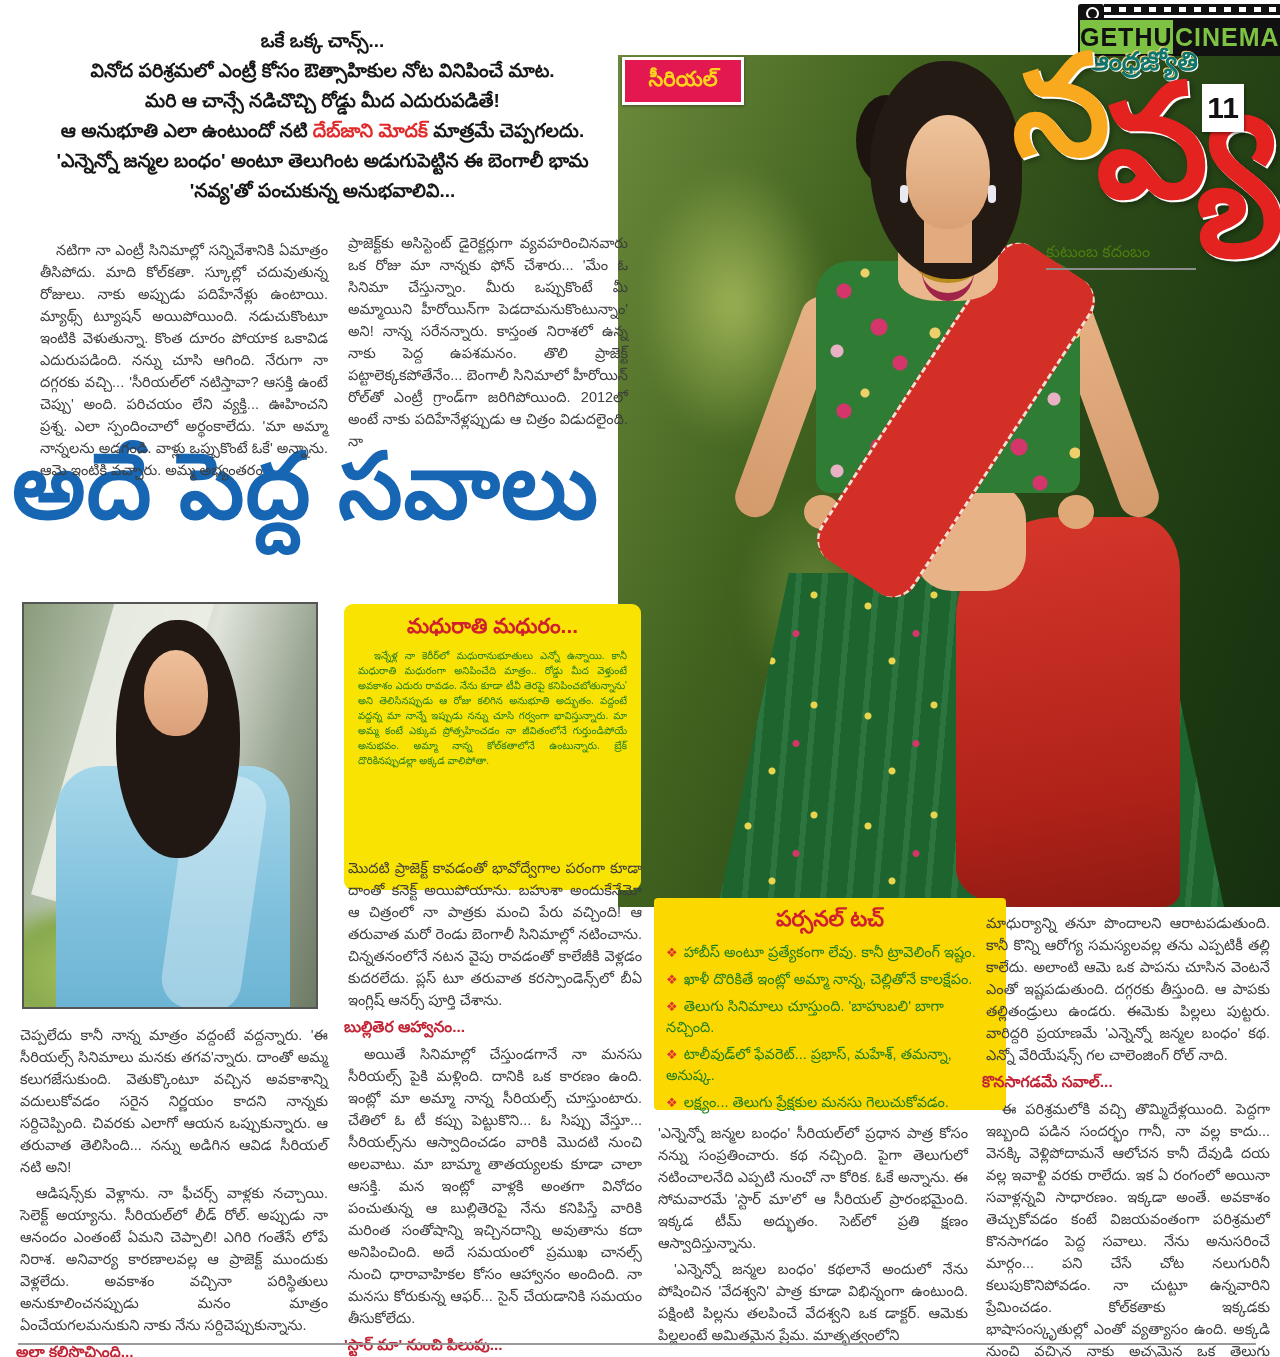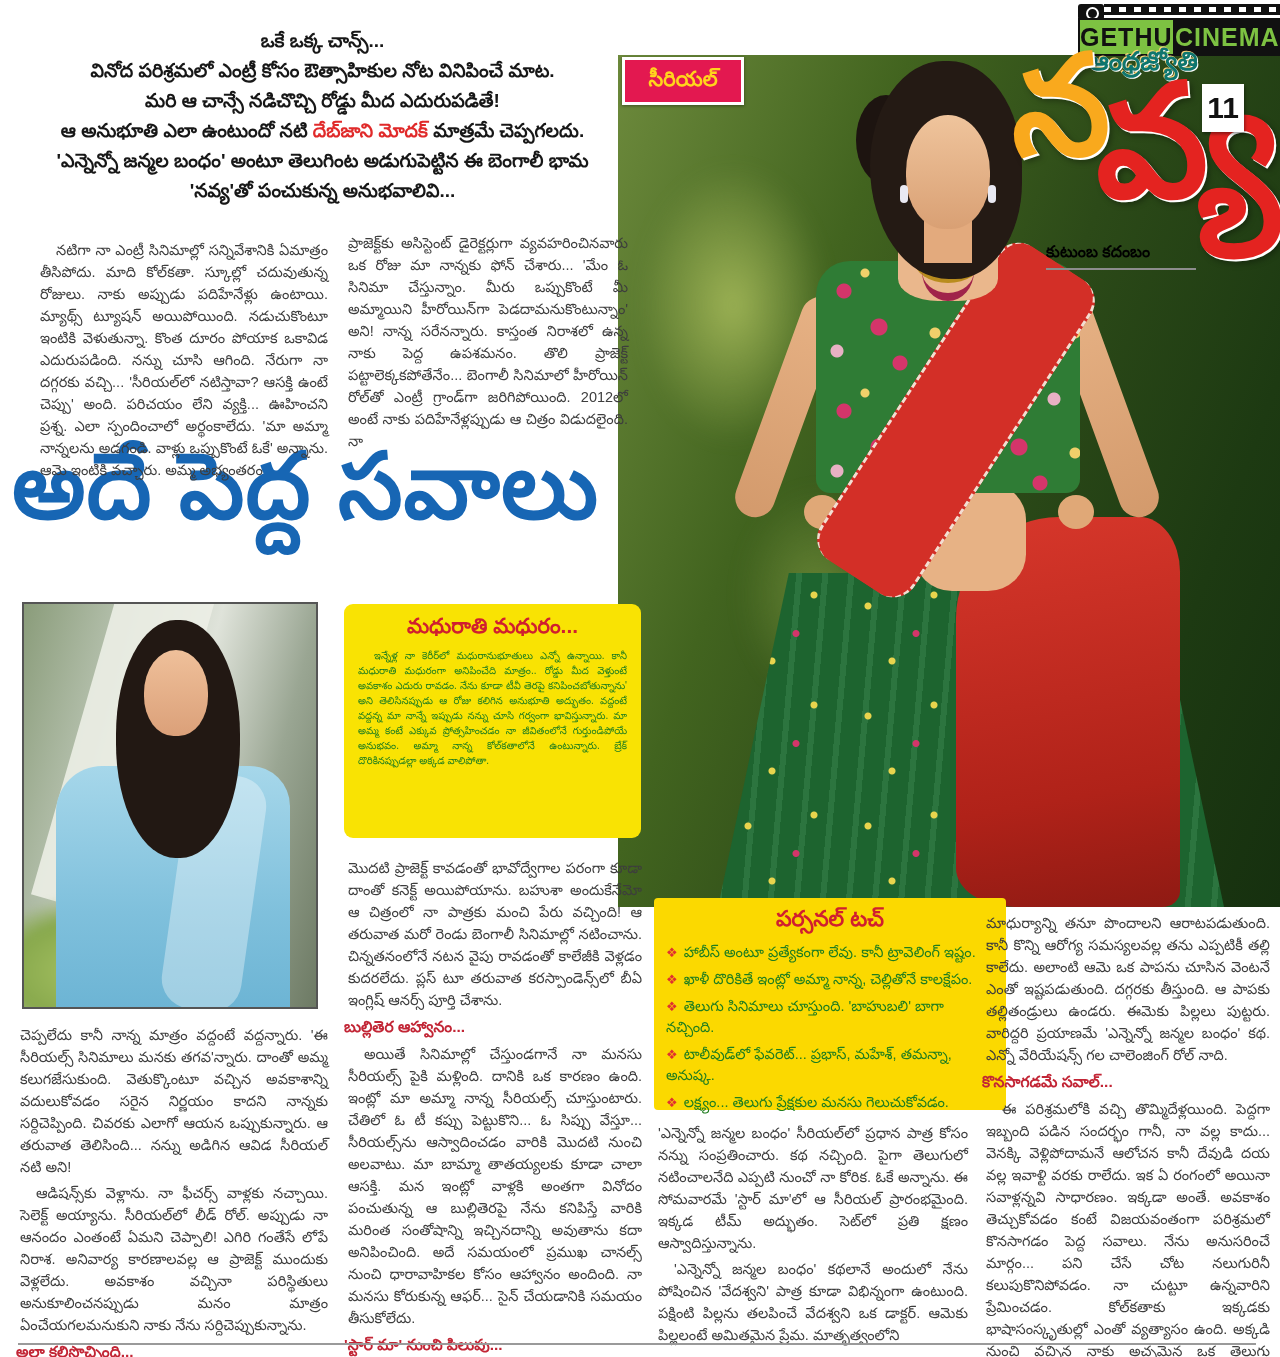--- a/index.html
+++ b/index.html
@@ -46,21 +46,21 @@
      box-shadow:0 1px 3px rgba(0,0,0,.4);display:flex;align-items:center;justify-content:center;
      color:#ffd51c;font-weight:bold;font-size:21px;box-sizing:border-box;}
   .brand{left:1088px;top:46px;font-size:26px;font-weight:bold;color:#0f766e;
      text-shadow:1px 1px 0 #fff,-1px -1px 0 #ffd27a;}
   .navya-na{left:1012px;top:36px;font-size:140px;font-weight:bold;color:#f9a91d;line-height:1;
      text-shadow:2px 2px 0 #ffffff,4px 4px 6px rgba(0,0,0,.35);}
   .navya-vya{left:1096px;top:62px;font-size:158px;font-weight:bold;color:#e42320;line-height:1;
      text-shadow:2px 2px 0 #ffffff,4px 4px 6px rgba(0,0,0,.35);}
   .issuebox{left:1202px;top:84px;width:42px;height:48px;background:#fff;color:#111;font-weight:bold;
      font-size:30px;display:flex;align-items:center;justify-content:center;box-shadow:1px 2px 3px rgba(0,0,0,.4);}
-  .tagline{left:1046px;top:243px;font-size:16px;font-weight:bold;color:#000000;}
+  .tagline{left:1046px;top:243px;font-size:16px;font-weight:normal;color:#4d7c0f;}
   .tagrule{left:1046px;top:268px;width:150px;height:2px;background:#8d8d8d;}
   
   .mainphoto{left:618px;top:55px;width:662px;height:852px;overflow:hidden;
      background:linear-gradient(110deg,#6d8a3c 0%,#42641f 30%,#2c4a18 55%,#1d3a12 80%,#16300f 100%);}
   .mp-light{position:absolute;border-radius:50%;filter:blur(10px);}
   .mp-hair{position:absolute;left:252px;top:6px;width:152px;height:218px;background:#241a14;
      border-radius:50% 50% 46% 54%;}
   .mp-bun{position:absolute;left:238px;top:40px;width:60px;height:90px;background:#1d1410;border-radius:50%;}
   .mp-face{position:absolute;left:288px;top:60px;width:84px;height:114px;border-radius:50% 50% 46% 46%;
      background:linear-gradient(180deg,#efc49c,#d9a074);}
@@ -181,21 +181,21 @@
 <div class="abs leftphoto">
   <div class="lp-pillar"></div>
   <div class="lp-grass"></div>
   <div class="lp-body"></div>
   <div class="lp-drape"></div>
   <div class="lp-neck"></div>
   <div class="lp-hair"></div>
   <div class="lp-face"></div>
 </div>
 
-<div class="abs ybox" style="left:344px;top:604px;width:297px;height:234px;">
+<div class="abs ybox" style="left:344px;top:604px;width:297px;height:286px;">
   <div class="ytitle">మధురాతి మధురం...</div>
   <div class="ybody">
     <p>ఇన్నేళ్ల నా కెరీర్‌లో మధురానుభూతులు ఎన్నో ఉన్నాయి. కానీ మధురాతి మధురంగా అనిపించేది మాత్రం.. రోడ్డు మీద వెళ్తుంటే అవకాశం ఎదురు రావడం. నేను కూడా టీవీ తెరపై కనిపించబోతున్నాను' అని తెలిసినప్పుడు ఆ రోజు కలిగిన అనుభూతి అద్భుతం. వద్దంటే వద్దన్న మా నాన్నే ఇప్పుడు నన్ను చూసి గర్వంగా భావిస్తున్నారు. మా అమ్మ కంటే ఎక్కువ ప్రోత్సహించడం నా జీవితంలోనే గుర్తుండిపోయే అనుభవం. అమ్మా నాన్న కోల్‌కతాలోనే ఉంటున్నారు. బ్రేక్ దొరికినప్పుడల్లా అక్కడ వాలిపోతా.</p>
   </div>
 </div>
 
 <div class="abs body-text" style="left:344px;top:853px;width:302px;">
   <p>మొదటి ప్రాజెక్ట్ కావడంతో భావోద్వేగాల పరంగా కూడా దాంతో కనెక్ట్ అయిపోయాను. బహుశా అందుకేనేమో ఆ చిత్రంలో నా పాత్రకు మంచి పేరు వచ్చింది! ఆ తరువాత మరో రెండు బెంగాలీ సినిమాల్లో నటించాను. చిన్నతనంలోనే నటన వైపు రావడంతో కాలేజీకి వెళ్లడం కుదరలేదు. ప్లస్ టూ తరువాత కరస్పాండెన్స్‌లో బీఏ ఇంగ్లిష్ ఆనర్స్ పూర్తి చేశాను.</p>
   <div class="subhead">బుల్లితెర ఆహ్వానం...</div>
   <p class="ind">అయితే సినిమాల్లో చేస్తుండగానే నా మనసు సీరియల్స్ పైకి మళ్లింది. దానికి ఒక కారణం ఉంది. ఇంట్లో మా అమ్మా నాన్న సీరియల్స్ చూస్తుంటారు. చేతిలో ఓ టీ కప్పు పెట్టుకొని... ఓ సిప్పు వేస్తూ... సీరియల్స్‌ను ఆస్వాదించడం వారికి మొదటి నుంచి అలవాటు. మా బామ్మా తాతయ్యలకు కూడా చాలా ఆసక్తి. మన ఇంట్లో వాళ్లకి అంతగా వినోదం పంచుతున్న ఆ బుల్లితెరపై నేను కనిపిస్తే వారికి మరింత సంతోషాన్ని ఇచ్చినదాన్ని అవుతాను కదా అనిపించింది. అదే సమయంలో ప్రముఖ చానల్స్ నుంచి ధారావాహికల కోసం ఆహ్వానం అందింది. నా మనసు కోరుకున్న ఆఫర్... సైన్ చేయడానికి సమయం తీసుకోలేదు.</p>

